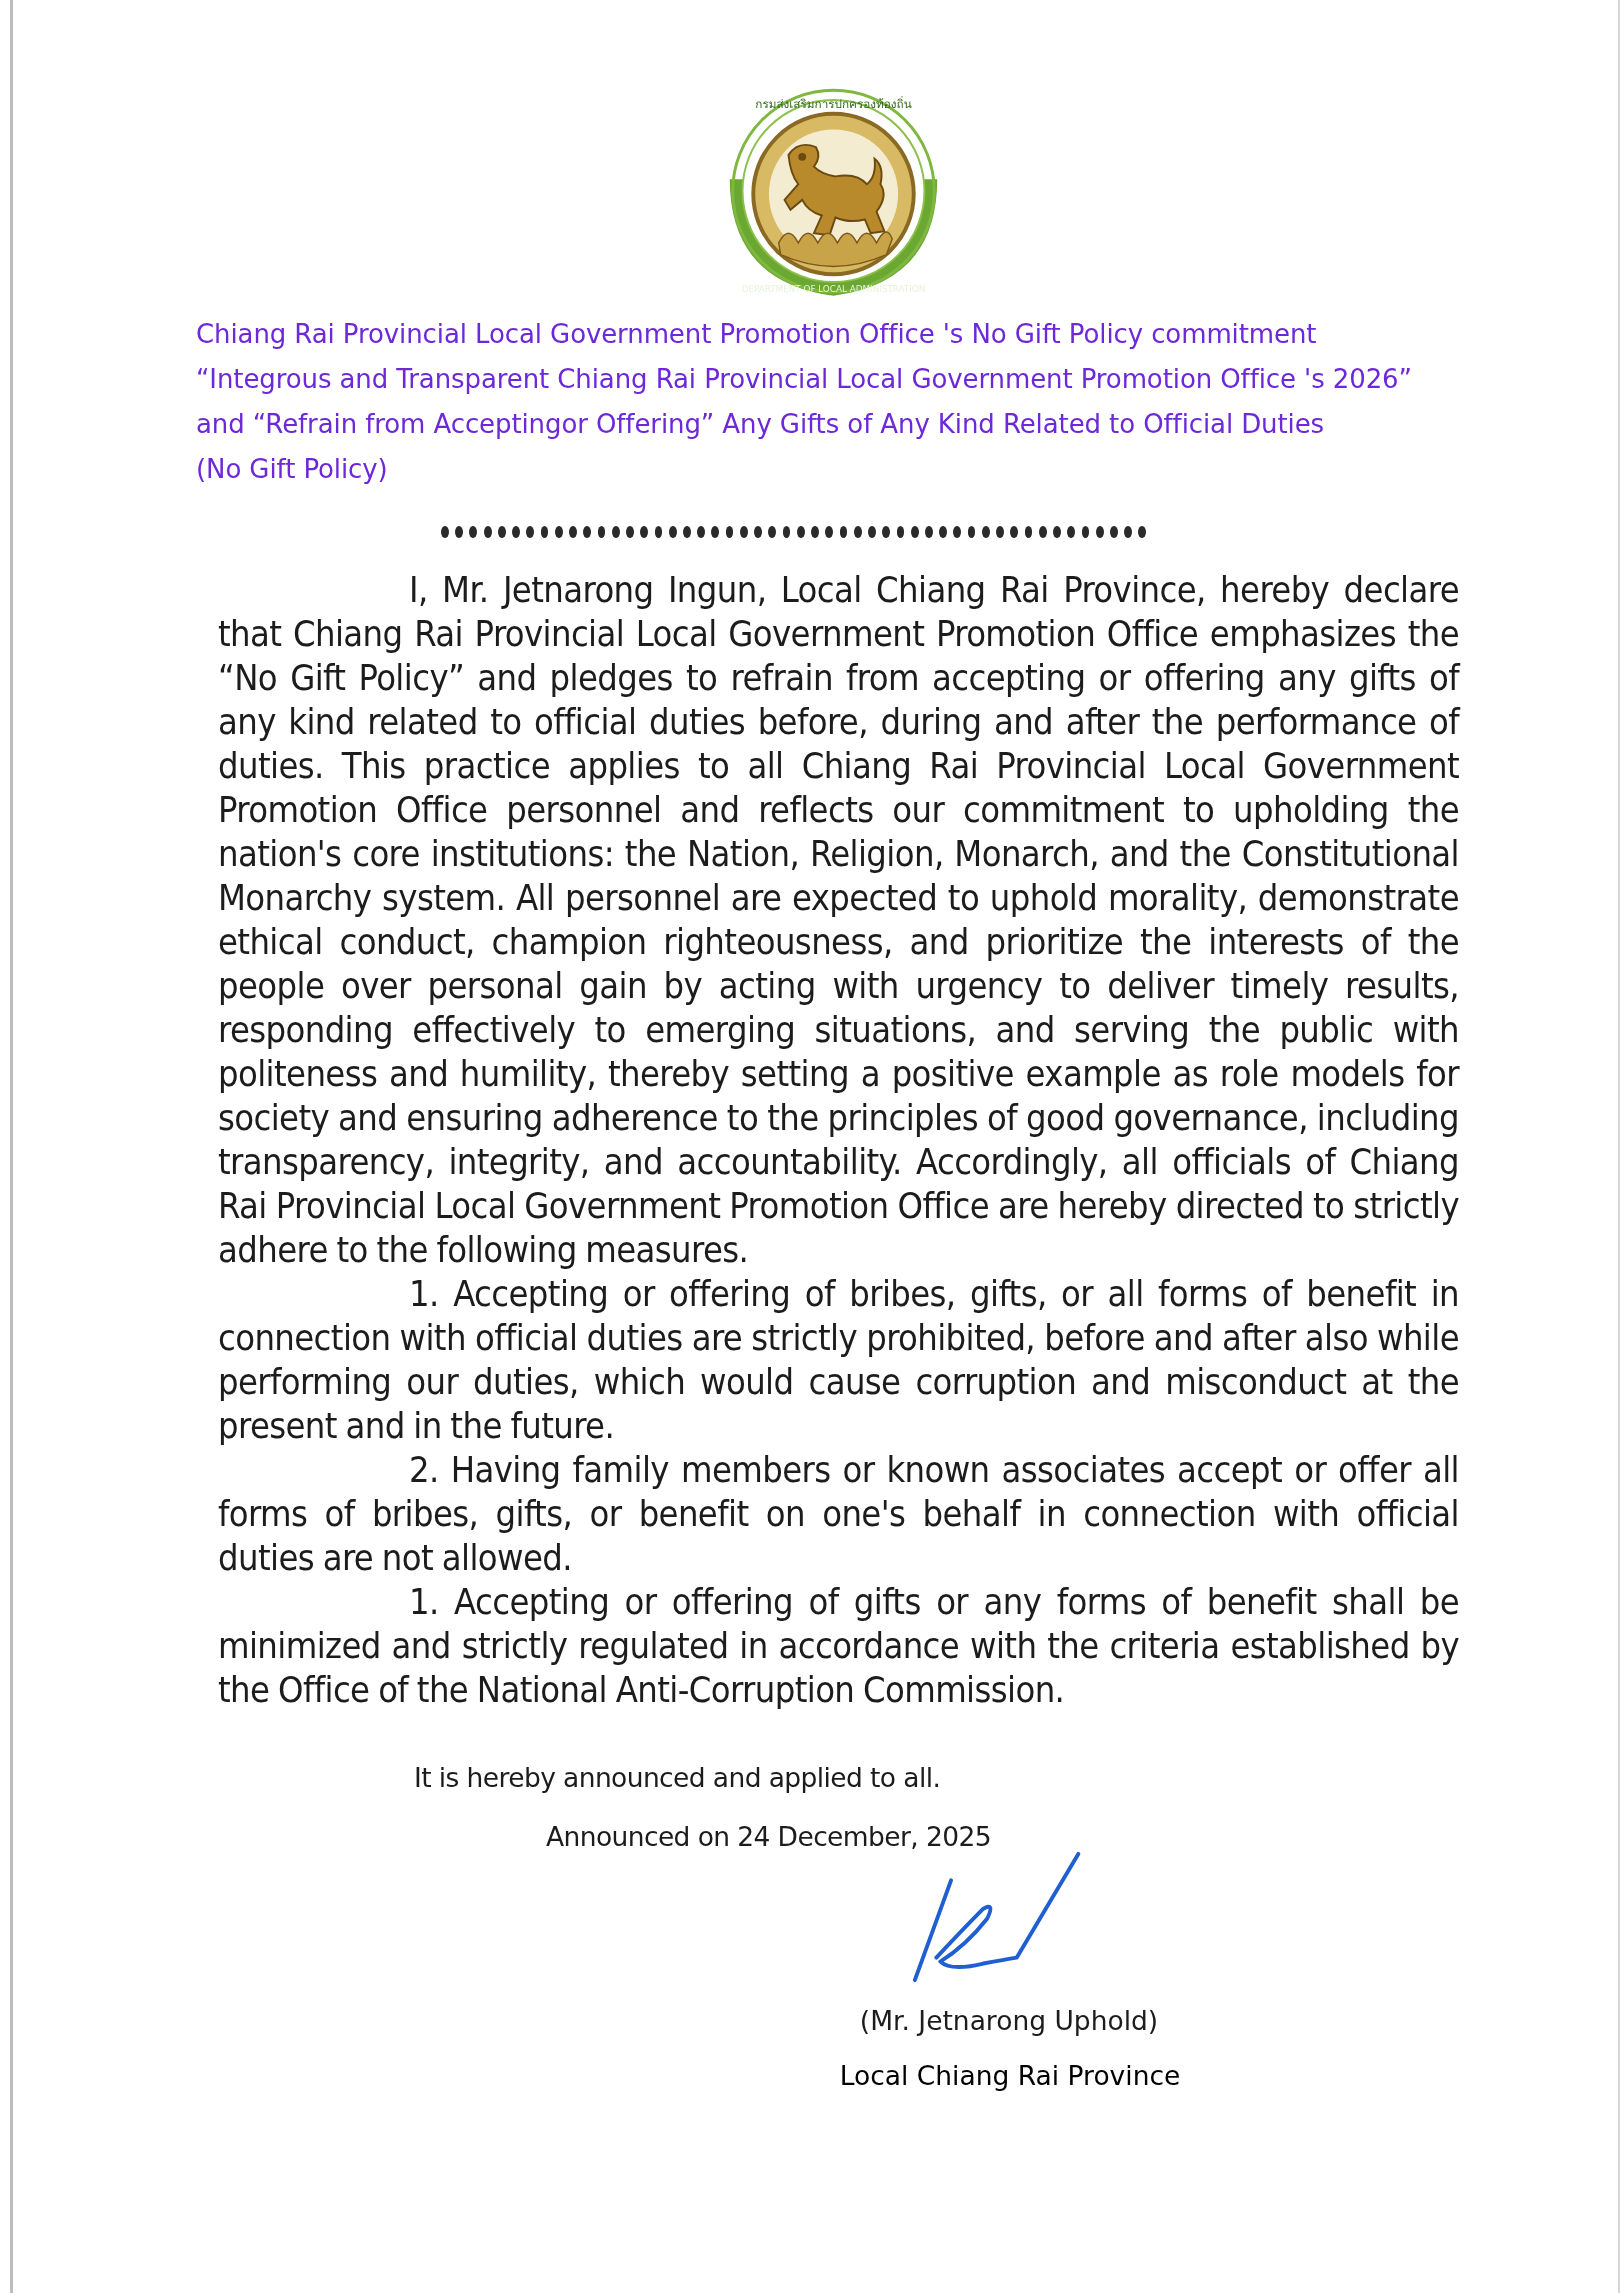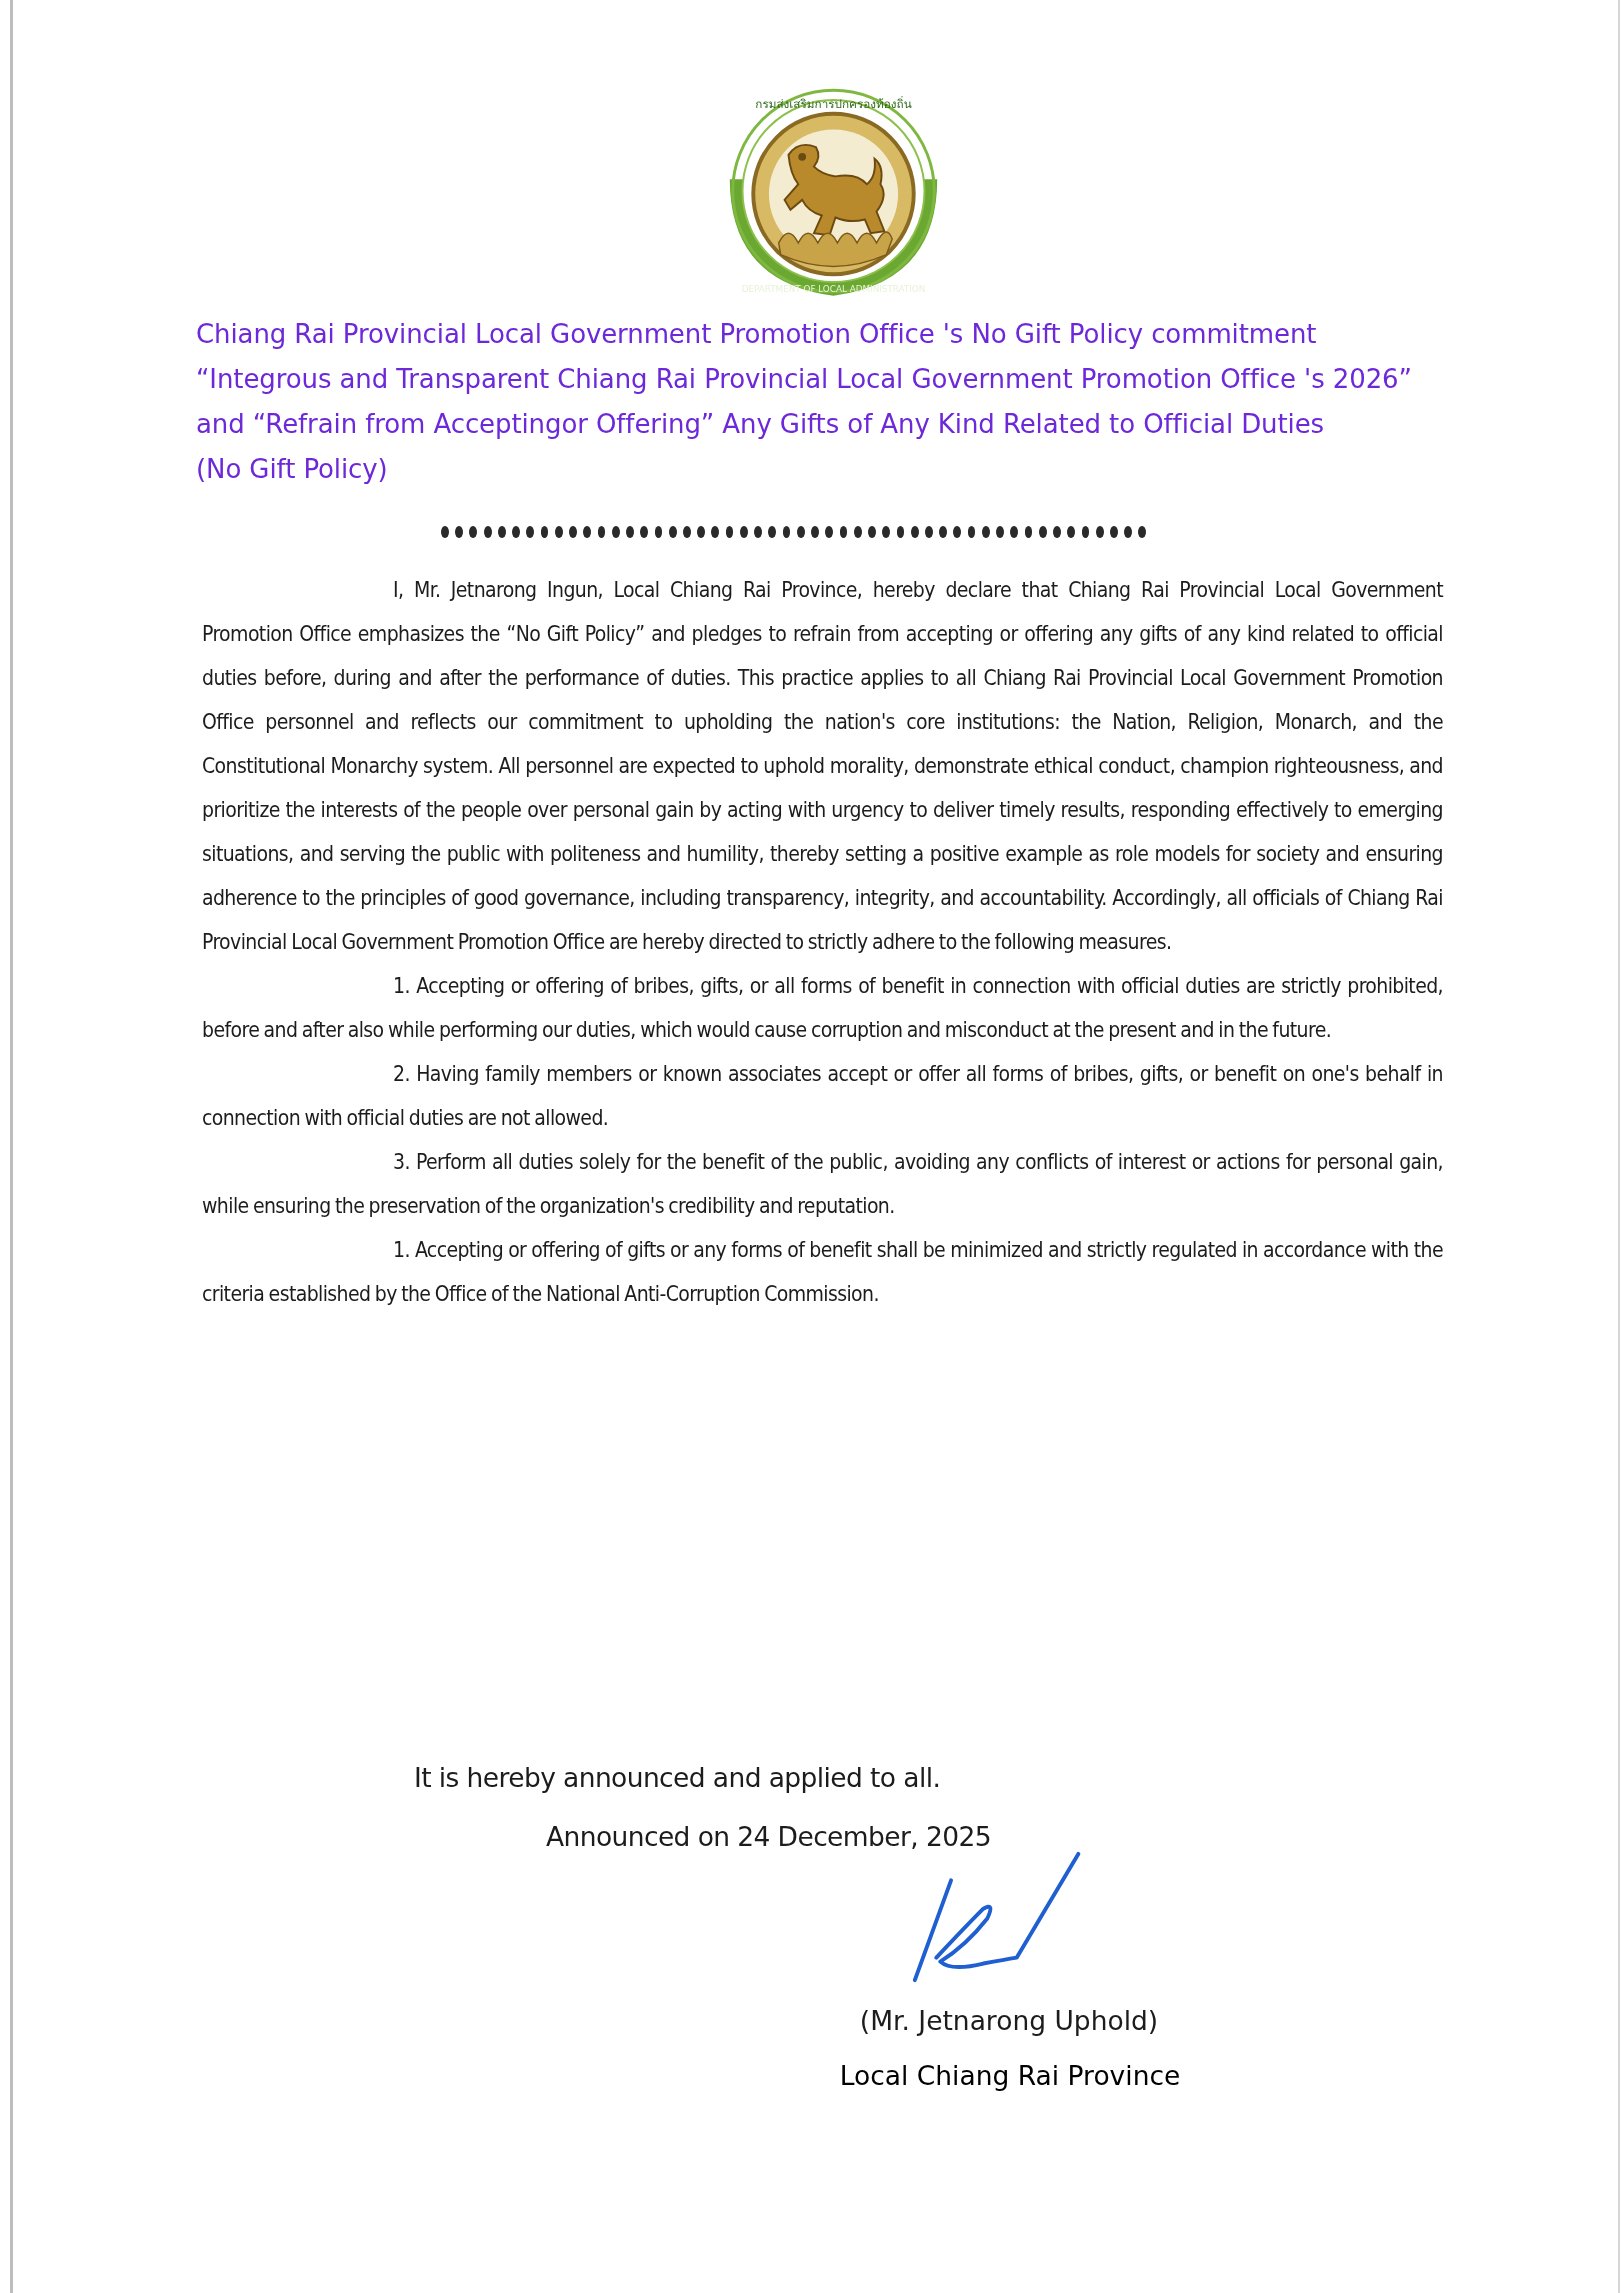--- a/index.html
+++ b/index.html
@@ -15,23 +15,23 @@
   .title { position: absolute; left: 196px; width: 1229px; top: 312px; text-align: left;
            font-family: "DejaVu Sans", sans-serif; font-size: 26px; line-height: 45px;
            color: #6d28d9; letter-spacing: -0.1px; }
   .title div { white-space: nowrap; }
 
   .dots { position: absolute; left: 441px; top: 526px; width: 706px; height: 15.7px;
           display: flex; justify-content: space-between; }
   .dots span { width: 7.8px; height: 11.8px; border-radius: 50%; background: #2a2a2a; display: block; }
 
   
-  .body { position: absolute; left: 202px; width: 1241px; top: 568px;
+  .body { position: absolute; left: 218px; width: 1241px; top: 568px;
           font-family: "DejaVu Sans Condensed", "DejaVu Sans", sans-serif;
-          font-size: 21px; line-height: 44px; color: #1c1c1c; }
+          font-size: 36px; line-height: 44px; color: #1c1c1c; }
   .para { text-align: justify; text-indent: 191px; margin: 0; letter-spacing: -0.6px; word-spacing: -1px; }
   .closing { position: absolute; left: 414px; top: 1762px; font-size: 26.5px; letter-spacing: -0.6px; color: #1c1c1c; }
   .date { position: absolute; left: 546px; top: 1821px; font-size: 26.5px; letter-spacing: -0.6px; color: #1c1c1c; }
   .signature { position: absolute; left: 907px; top: 1848px; width: 186px; height: 142px; }
   .sig-name { position: absolute; left: 823px; width: 372px; top: 2005px; text-align: center; font-size: 26.5px; color: #1c1c1c; }
   .sig-title { position: absolute; left: 814px; width: 392px; top: 2060px; text-align: center; font-size: 26.5px; color: #000000; }
 </style>
 </head>
 <body>
 
@@ -117,21 +117,20 @@
     <span></span>
     <span></span>
     <span></span>
     <span></span>
   </div>
 
 <div class="body">
   <p class="para">I, Mr. Jetnarong Ingun, Local Chiang Rai Province, hereby declare that Chiang Rai Provincial Local Government Promotion Office emphasizes the “No Gift Policy” and pledges to refrain from accepting or offering any gifts of any kind related to official duties before, during and after the performance of duties. This practice applies to all Chiang Rai Provincial Local Government Promotion Office personnel and reflects our commitment to upholding the nation's core institutions: the Nation, Religion, Monarch, and the Constitutional Monarchy system. All personnel are expected to uphold morality, demonstrate ethical conduct, champion righteousness, and prioritize the interests of the people over personal gain by acting with urgency to deliver timely results, responding effectively to emerging situations, and serving the public with politeness and humility, thereby setting a positive example as role models for society and ensuring adherence to the principles of good governance, including transparency, integrity, and accountability. Accordingly, all officials of Chiang Rai Provincial Local Government Promotion Office are hereby directed to strictly adhere to the following measures.</p>
   <p class="para">1. Accepting or offering of bribes, gifts, or all forms of benefit in connection with official duties are strictly prohibited, before and after also while performing our duties, which would cause corruption and misconduct at the present and in the future.</p>
   <p class="para">2. Having family members or known associates accept or offer all forms of bribes, gifts, or benefit on one's behalf in connection with official duties are not allowed.</p>
-  <p class="para">3. Perform all duties solely for the benefit of the public, avoiding any conflicts of interest or actions for personal gain, while ensuring the preservation of the organization's credibility and reputation.</p>
   <p class="para">1. Accepting or offering of gifts or any forms of benefit shall be minimized and strictly regulated in accordance with the criteria established by the Office of the National Anti-Corruption Commission.</p>
 </div>
 
 <div class="closing">It is hereby announced and applied to all.</div>
 <div class="date">Announced on 24 December, 2025</div>
 
 <div class="signature">
   <svg width="186" height="142" viewBox="0 0 190 145" xmlns="http://www.w3.org/2000/svg">
     <path d="M45 33 L8 135" stroke="#1f5fd0" stroke-width="4" fill="none" stroke-linecap="round"></path>
     <path d="M30 112 Q60 80 78 62 Q90 55 82 72 Q60 100 34 116 Q45 126 78 118 Q100 114 112 112 L175 6" stroke="#1f5fd0" stroke-width="4" fill="none" stroke-linecap="round" stroke-linejoin="round"></path>

